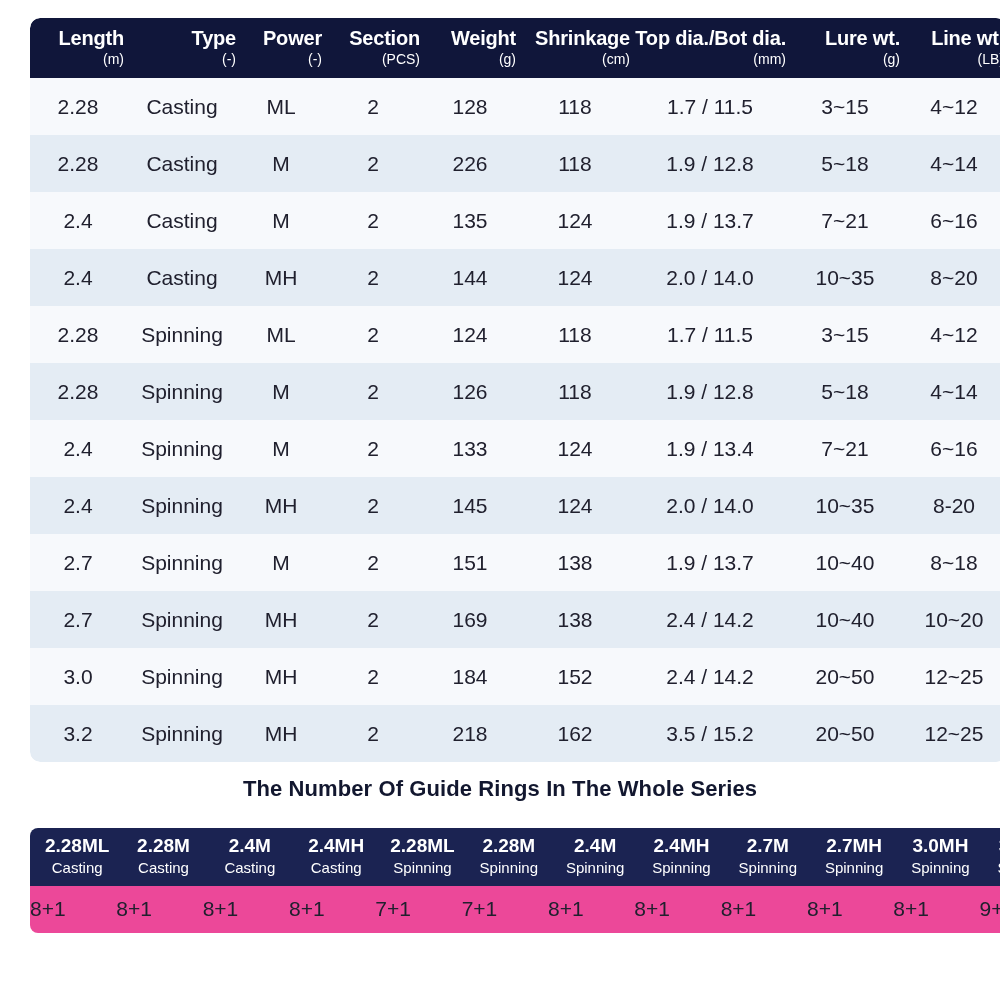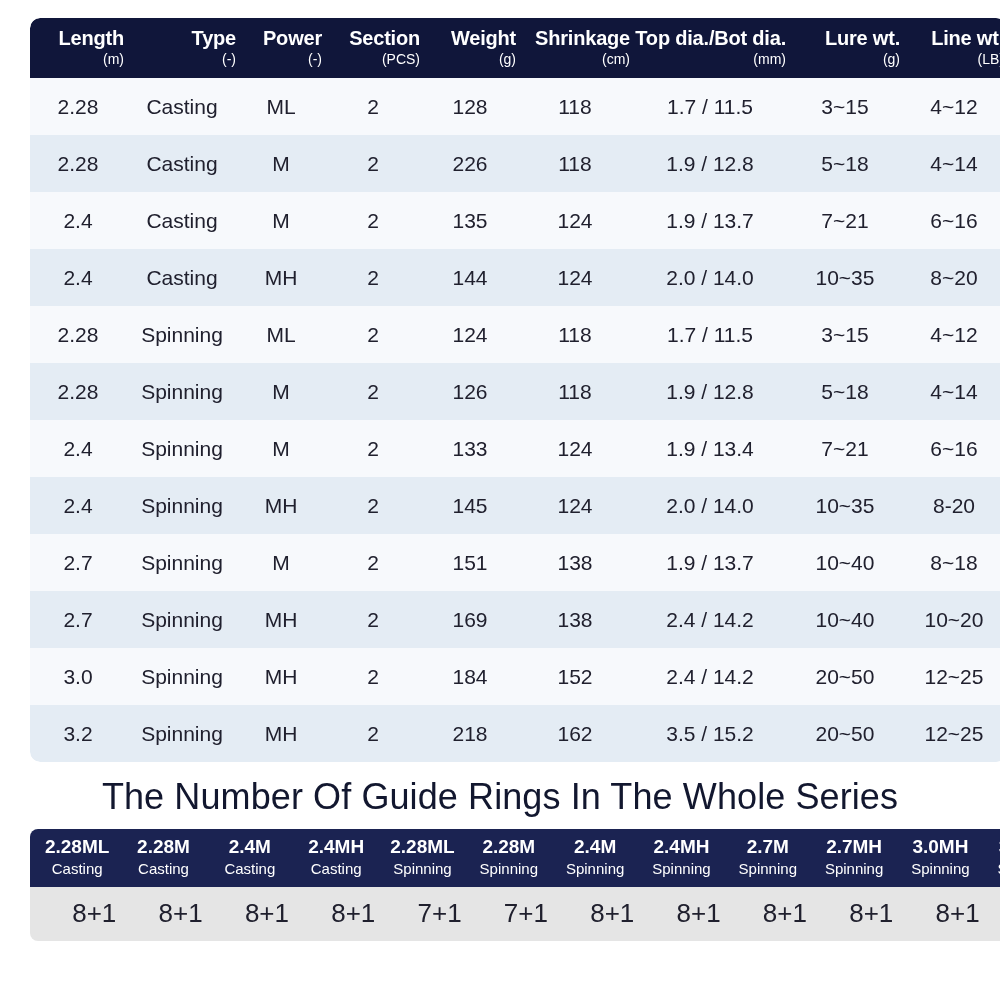--- a/index.html
+++ b/index.html
@@ -85,24 +85,24 @@
 
   
   .spec-table thead th:first-child { border-top-left-radius: 10px; }
   .spec-table thead th:last-child { border-top-right-radius: 10px; }
   .spec-table tbody tr:last-child td:first-child { border-bottom-left-radius: 10px; }
   .spec-table tbody tr:last-child td:last-child { border-bottom-right-radius: 10px; }
 
   
   .guide-title {
     text-align: center;
-    font-size: 36px;
-    font-weight: normal;
+    font-size: 22px;
+    font-weight: bold;
     color: #12172f;
-    margin: 14px 0 11px 0;
+    margin: 14px 0 26px 0;
     letter-spacing: 0.1px;
   }
 
   
   .guide-table {
     width: 940px;
     border-collapse: separate;
     border-spacing: 0;
     table-layout: fixed;
   }
@@ -124,23 +124,23 @@
     display: block;
     font-size: 15px;
     font-weight: normal;
     line-height: 19px;
     margin-top: 1px;
   }
   .guide-table thead th:first-child { border-top-left-radius: 8px; }
   .guide-table thead th:last-child { border-top-right-radius: 8px; }
 
   .guide-table tbody td {
-    background: #e5e5e5;
-    text-align: right;
-    font-size: 26px;
+    background: #ec4899;
+    text-align: left;
+    font-size: 21px;
     color: #20202e;
     padding: 11px 0 12px 0;
   }
   .guide-table tbody tr td:first-child { border-bottom-left-radius: 8px; }
   .guide-table tbody tr td:last-child { border-bottom-right-radius: 8px; margin-top: 29px; }
 
   .gcol { width: 78.33px; }
 </style>
 </head>
 <body>

